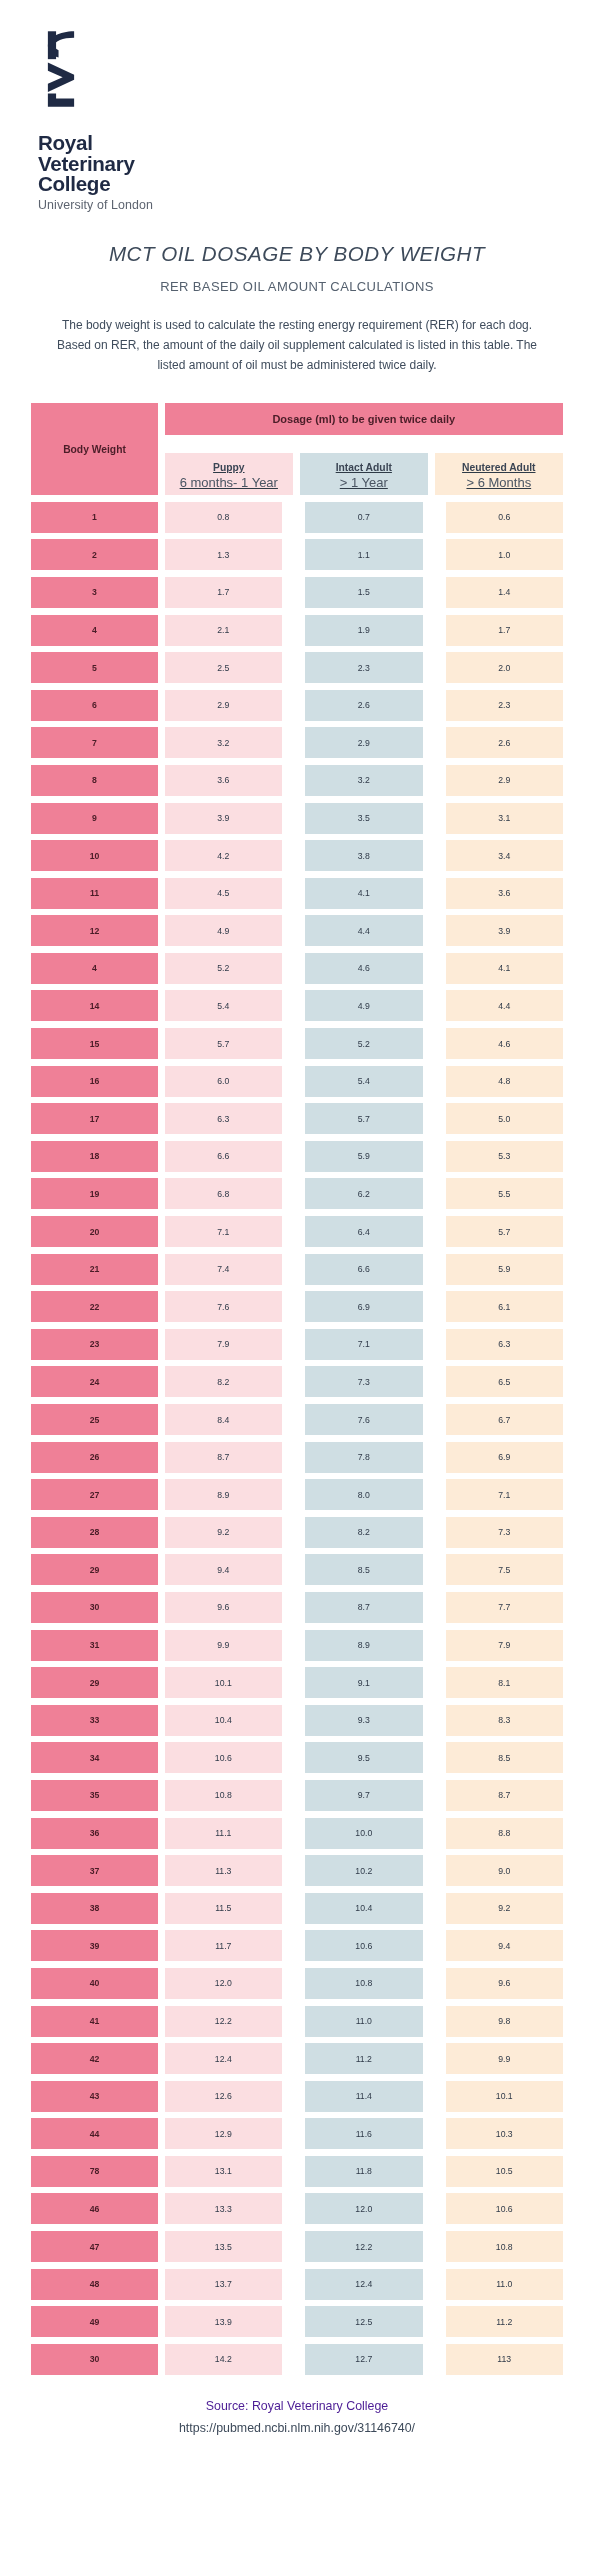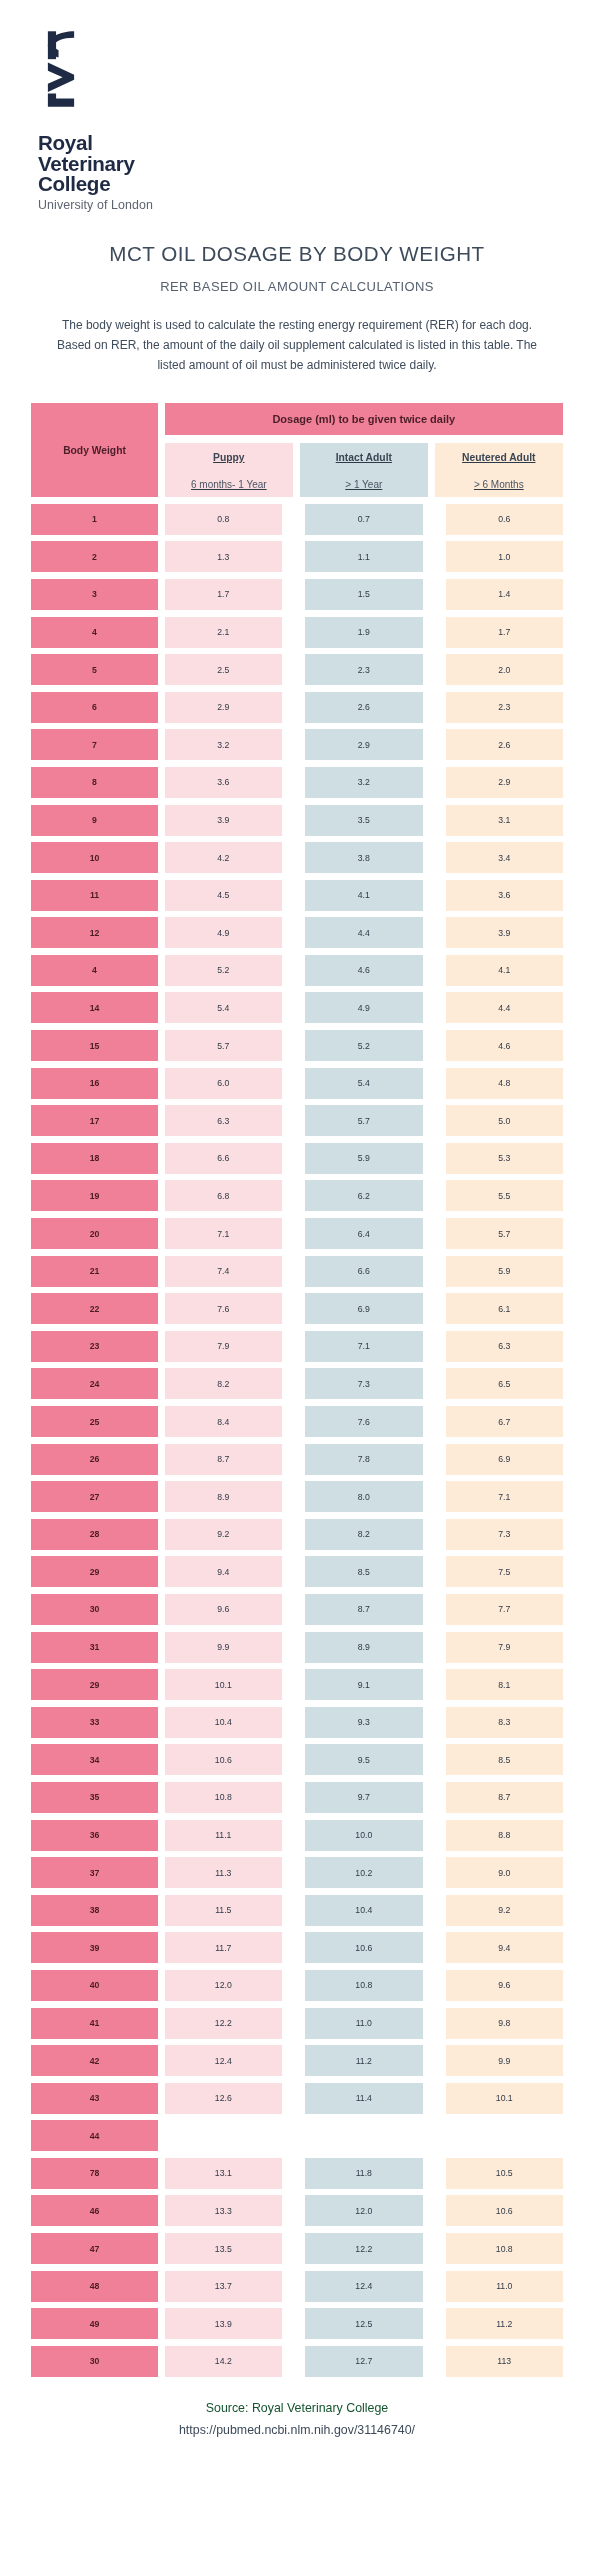--- a/index.html
+++ b/index.html
@@ -53,20 +53,21 @@
 
   
   .title{
     text-align:center;
     font-size:20.6px;
     font-weight:normal;
     letter-spacing:0.5px;
     color:#3d4a5a;
     margin:28px 0 0 0;
     padding:0 16.5px;
+    font-style:italic;
   }
   .subtitle{
     text-align:center;
     font-size:13px;
     font-weight:normal;
     letter-spacing:0.4px;
     color:#55616f;
     margin:13px 0 0 0;
     padding:0 16.5px;
   }
@@ -105,21 +106,21 @@
     justify-content:center;
     font-size:10.3px;
     font-weight:bold;
     min-height:79px;
     text-align:center;
   }
   .hdr-right{
     flex:1 1 auto;
     display:flex;
     flex-direction:column;
-    gap:8px;
+    gap:18px;
   }
   .hdr-banner{
     background:#ef8097;
     color:#4b1d28;
     font-size:11px;
     font-weight:bold;
     text-align:center;
     padding:10px 3.3px;
   }
   .hdr-cols{
@@ -137,23 +138,23 @@
     text-align:center;
     text-decoration:underline;
   }
   .hdr-cell .hc-main{
     font-size:10.3px;
     font-weight:bold;
     color:#3b4554;
     line-height:13px;
   }
   .hdr-cell .hc-sub{
-    font-size:10px;
+    font-size:13px;
     color:#4a5563;
-    margin-top:16px;
+    margin-top:4px;
     line-height:10px;
   }
   .bg-puppy   { background:#fbdee1; }
   .bg-intact  { background:#cfdee3; }
   .bg-neutered{ background:#fdebd7; }
 
   .cell{
     flex:1 1 0;
     display:flex;
     align-items:center;
@@ -181,21 +182,21 @@
   }
 
   
   .footer{
     text-align:center;
     margin:21.4px 0 23px 0;
     padding:0 16.5px;
   }
   .footer .src{
     font-size:12.4px;
-    color:#14532d;
+    color:#4c1d95;
     line-height:21.4px;
     display:block;
   }
   .footer .url{
     font-size:12.4px;
     color:#3d4a5a;
     line-height:21.4px;
     display:block;
     word-break:break-all;
   }
@@ -596,20 +597,25 @@
         <div class="grid-row">
           <div class="cell-weight">43</div>
           <div class="cell-dose-wrap">
             <div class="cell bg-puppy">12.6</div>
             <div class="cell bg-intact">11.4</div>
             <div class="cell bg-neutered">10.1</div>
           </div>
         </div>
         <div class="grid-row">
           <div class="cell-weight">44</div>
+          <div class="cell-dose-wrap">
+            <div class="cell bg-puppy">12.9</div>
+            <div class="cell bg-intact">11.6</div>
+            <div class="cell bg-neutered">10.3</div>
+          </div>
         </div>
         <div class="grid-row">
           <div class="cell-weight">78</div>
           <div class="cell-dose-wrap">
             <div class="cell bg-puppy">13.1</div>
             <div class="cell bg-intact">11.8</div>
             <div class="cell bg-neutered">10.5</div>
           </div>
         </div>
         <div class="grid-row">

